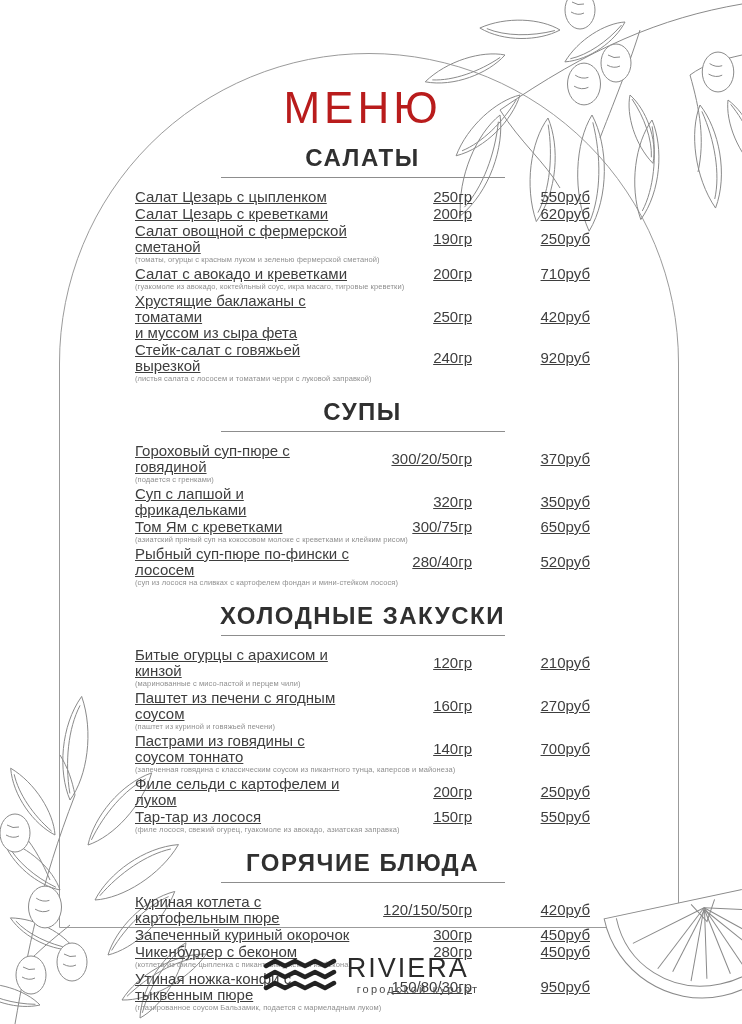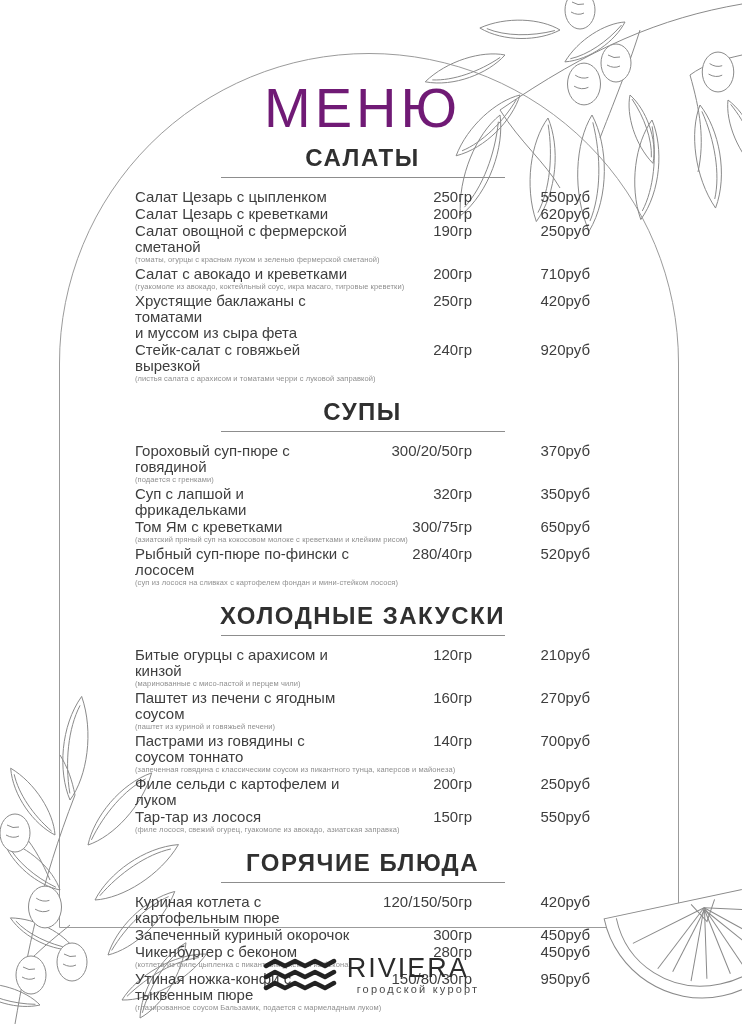--- a/index.html
+++ b/index.html
@@ -8,33 +8,33 @@
     background:#ffffff;font-family:"Liberation Sans",sans-serif;color:#3e3e3e;
   }
   .arch{
     position:absolute;left:59px;top:53px;width:620px;height:875px;
     border:1px solid #9b9b9b;border-radius:311px 311px 0 0;box-sizing:border-box;
   }
   .deco{position:absolute;left:0;top:0;width:742px;height:1024px;pointer-events:none;}
   .deco path,.deco ellipse,.deco line{vector-effect:non-scaling-stroke;}
   .menu-content{position:absolute;left:135px;top:84px;width:455px;}
   .page-title{
-    text-align:center;font-size:56px;font-weight:500;letter-spacing:4px;
-    color:#701a75;margin:0 0 4px 0;line-height:48px;
+    text-align:center;font-size:44px;font-weight:500;letter-spacing:4px;
+    color:#b91c1c;margin:0 0 4px 0;line-height:48px;
   }
   .menu-section{margin-top:12px;}
   .menu-section + .menu-section{margin-top:15px;}
   .section-heading{
     text-align:center;font-size:24px;font-weight:700;letter-spacing:1.5px;
     color:#303030;line-height:27px;
   }
   .heading-rule{width:284px;height:1px;background:#8d8d8d;margin:6px auto 0;}
   .section-items{margin-top:11px;}
   .item{margin-bottom:1px;}
-  .item-main{display:flex;align-items:flex-start;font-size:15px;line-height:16px;color:#3e3e3e;}
+  .item-main{display:flex;align-items:center;font-size:15px;line-height:16px;color:#3e3e3e;text-decoration:underline;}
   .item-name{flex:1;padding-right:6px;}
   .item-weight{width:112px;text-align:right;white-space:nowrap;}
   .item-price{width:118px;text-align:right;white-space:nowrap;}
   .item-desc{font-size:7.5px;line-height:9px;color:#8f8f8f;margin:0 0 2px 0;letter-spacing:0.1px;}
   .footer{
     position:absolute;left:0;bottom:28px;width:742px;
     display:flex;justify-content:center;align-items:center;gap:10px;
   }
   .waves{display:block;}
   .brand-text{display:flex;flex-direction:column;}
@@ -163,21 +163,21 @@
               <div class="item-weight">250гр</div>
               <div class="item-price">420руб</div>
             </div>
           </div>
           <div class="item">
             <div class="item-main">
               <div class="item-name">Стейк-салат с говяжьей вырезкой</div>
               <div class="item-weight">240гр</div>
               <div class="item-price">920руб</div>
             </div>
-            <div class="item-desc">(листья салата с арахисом и томатами черри с луковой заправкой)</div>
+            <div class="item-desc">(листья салата с лососем и томатами черри с луковой заправкой)</div>
           </div>
         </div>
       </section>
       <section class="menu-section">
         <div class="section-heading">СУПЫ</div>
         <div class="heading-rule"></div>
         <div class="section-items">
           <div class="item">
             <div class="item-main">
               <div class="item-name">Гороховый суп-пюре с говядиной</div>

